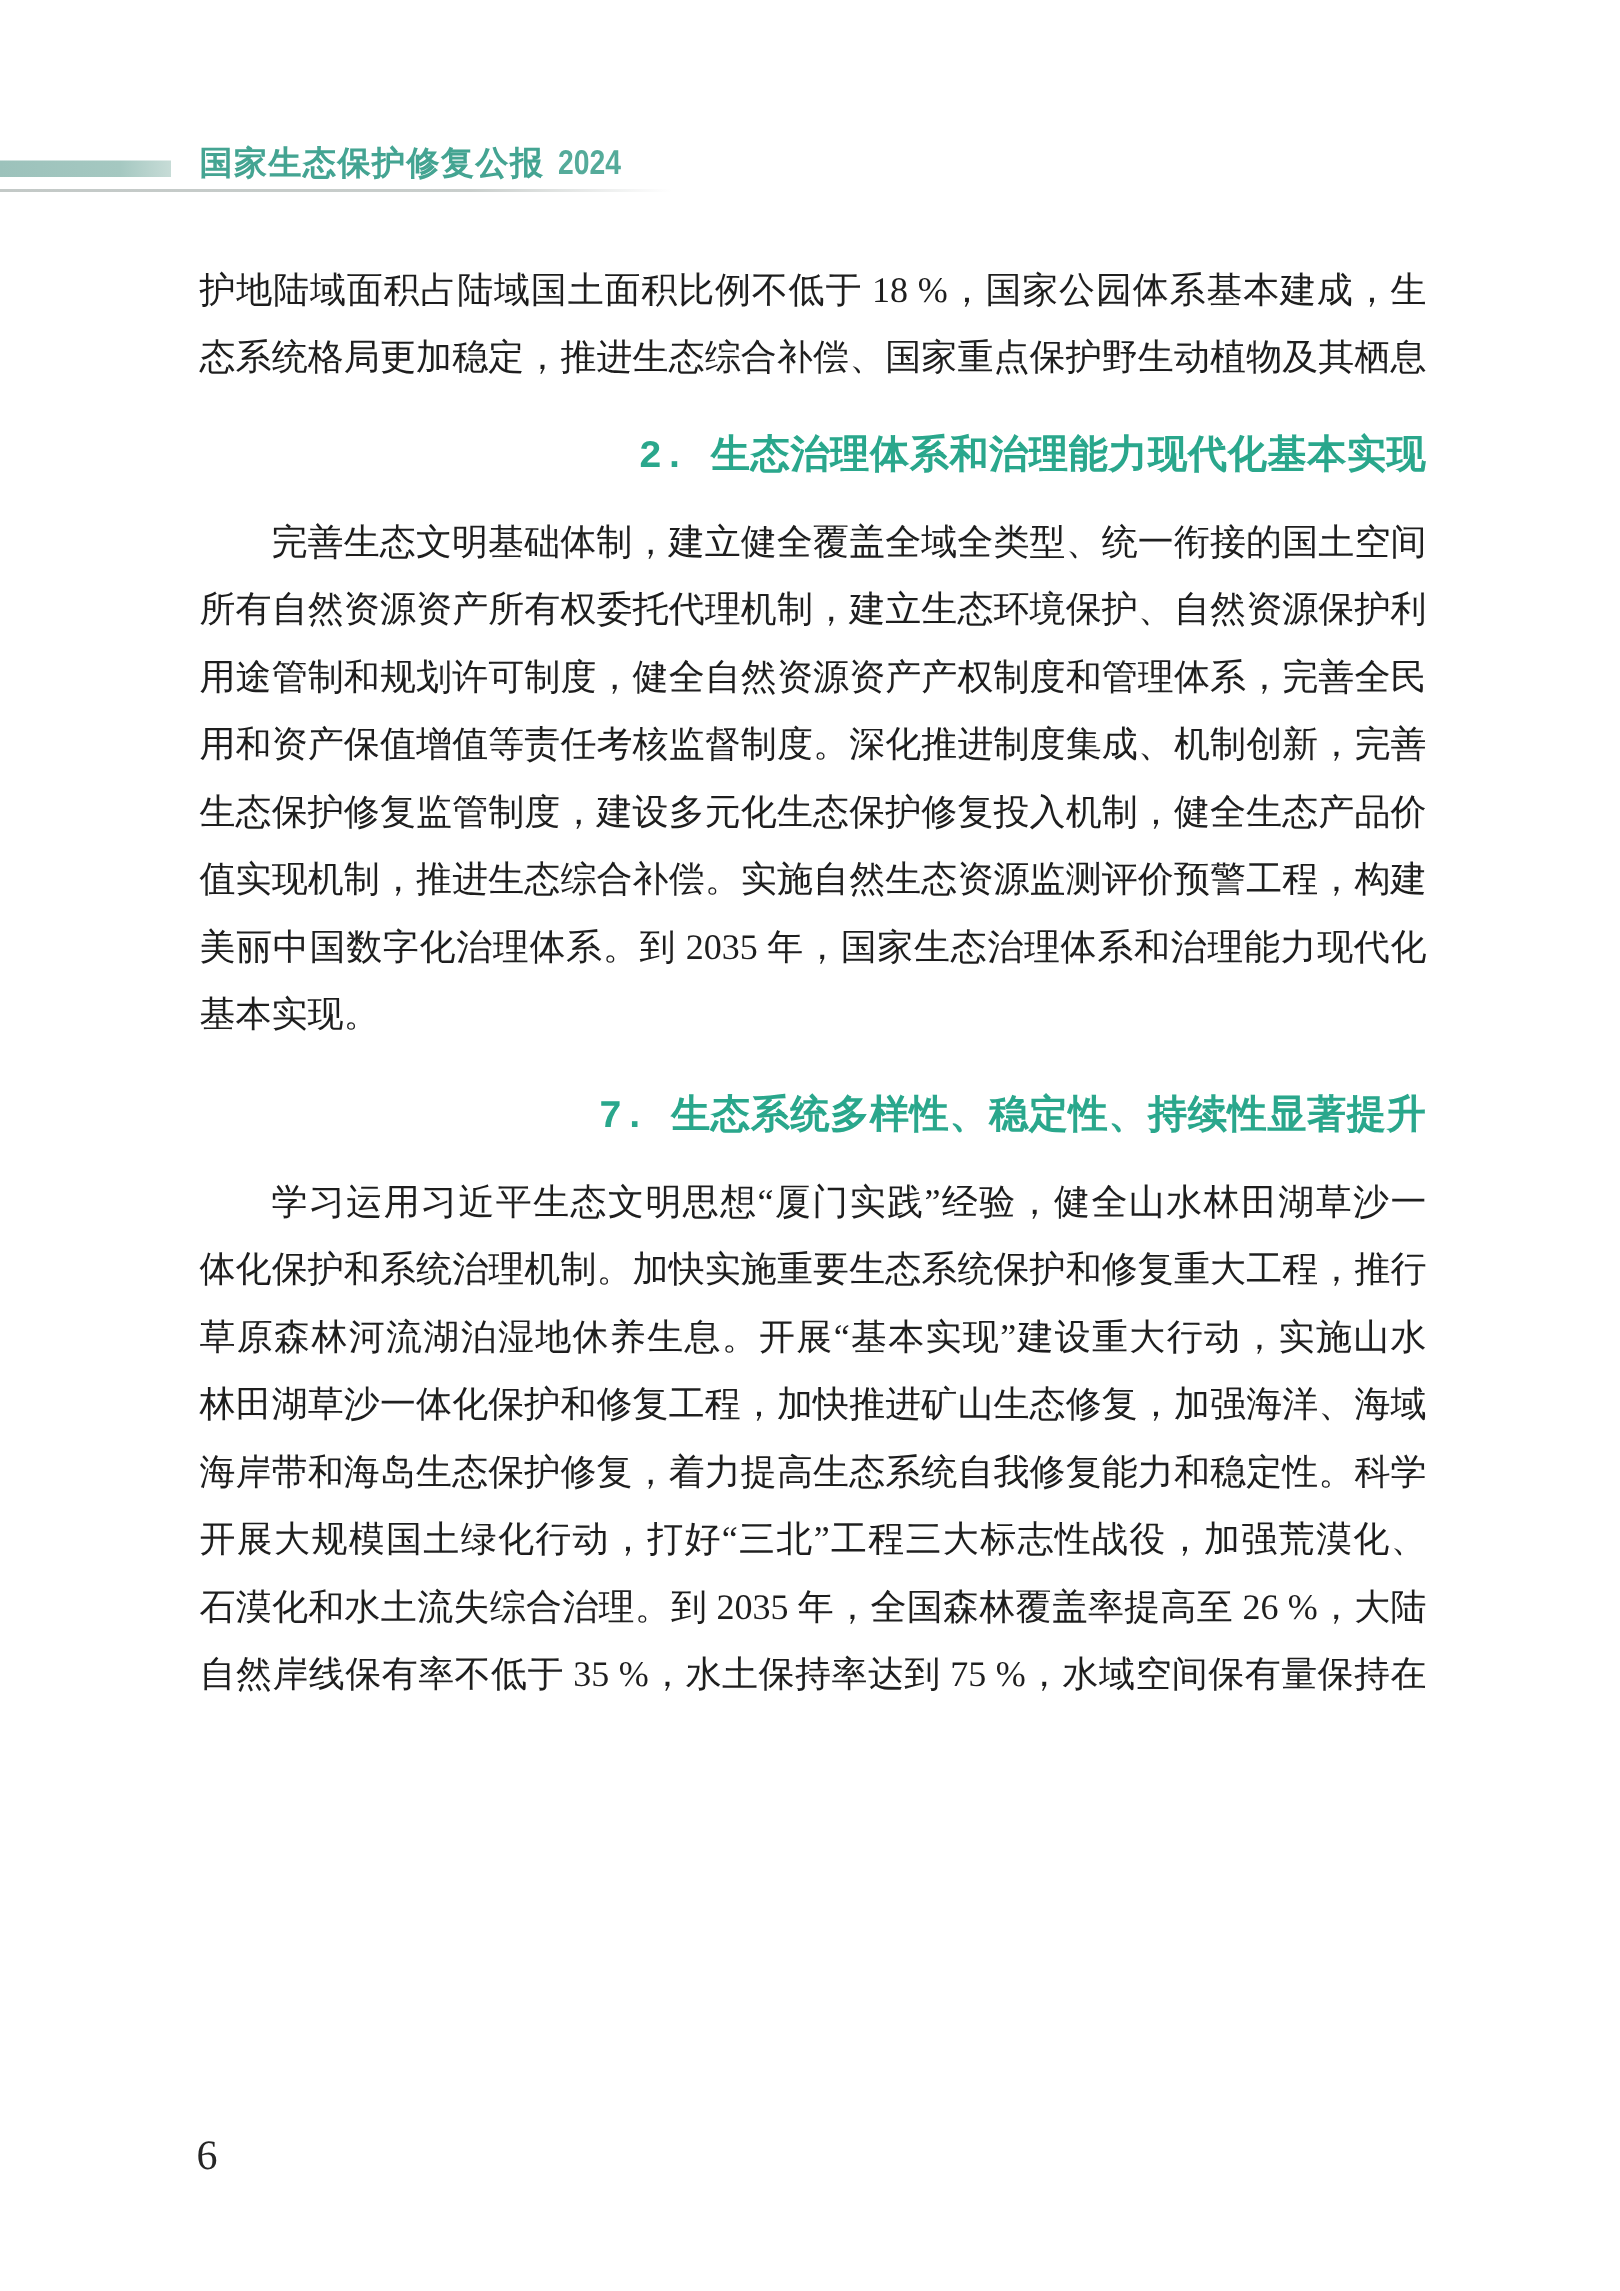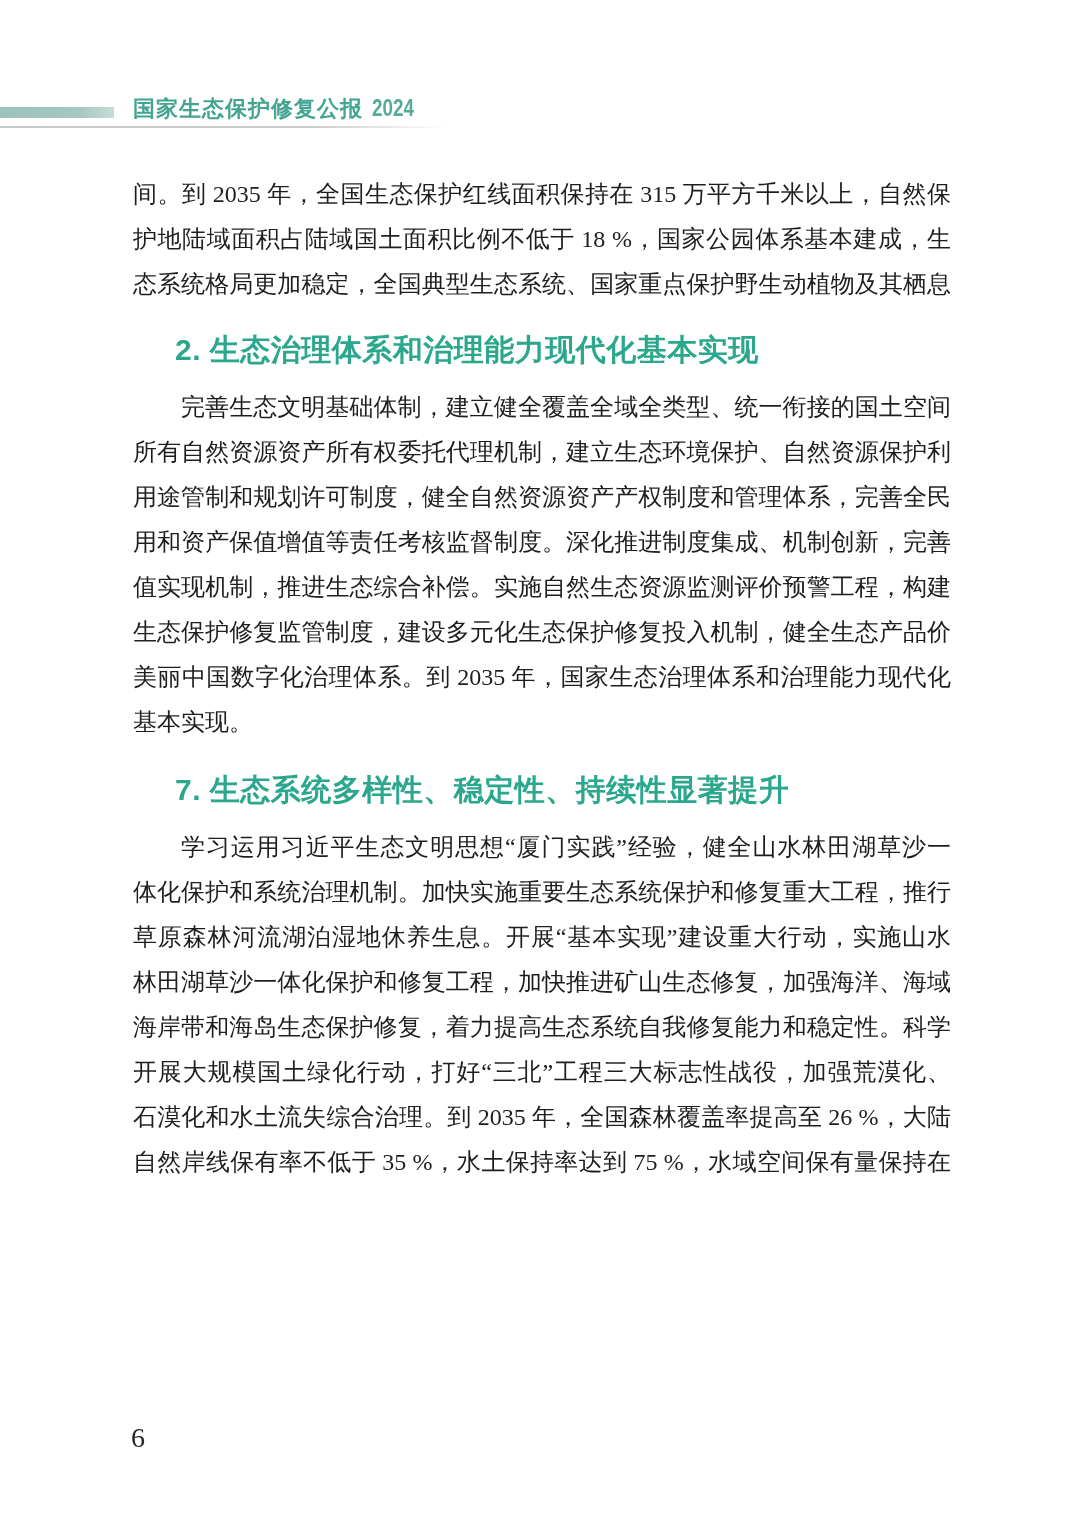--- a/index.html
+++ b/index.html
@@ -68,27 +68,28 @@
     text-align-last: justify;
     text-justify: inter-character;
   }
   .line.last {
     text-align-last: left;
   }
   .line.indent {
     text-indent: 2em;
   }
   .heading {
-    font-family: Liberation Sans, sans-serif;
+    font-family: Liberation Mono, monospace;
     font-weight: bold;
-    font-size: 30px;
+    font-size: 26px;
     line-height: 45px;
     color: #2aa78c;
     padding-left: 42px;
     letter-spacing: 0.5px;
+    text-align: right;
   }
   .heading.h2 { margin-top: 20px; }
   .para2 { margin-top: 13px; }
   .heading.h3 { margin-top: 22px; }
   .para3 { margin-top: 13px; }
   
   .page-number {
     position: absolute;
     left: 131px; top: 1420px;
     font-size: 28px;
@@ -104,34 +105,33 @@
   <div class="header-accent-bar"></div>
   <div class="header-row">
     <span class="header-title">国家生态保护修复公报</span>
     <span class="header-year">2024</span>
   </div>
   <div class="header-divider"></div>
 
   <div class="content">
 
     <div class="para1">
-      <div class="line">间。到 2035 年，全国生态保护红线面积保持在 315 万平方千米以上，自然保</div>
       <div class="line">护地陆域面积占陆域国土面积比例不低于 18 %，国家公园体系基本建成，生</div>
-      <div class="line">态系统格局更加稳定，全国典型生态系统、国家重点保护野生动植物及其栖息</div>
+      <div class="line">态系统格局更加稳定，推进生态综合补偿、国家重点保护野生动植物及其栖息</div>
     </div>
 
     <div class="heading h2">2. 生态治理体系和治理能力现代化基本实现</div>
 
     <div class="para2">
       <div class="line indent">完善生态文明基础体制，建立健全覆盖全域全类型、统一衔接的国土空间</div>
       <div class="line">所有自然资源资产所有权委托代理机制，建立生态环境保护、自然资源保护利</div>
       <div class="line">用途管制和规划许可制度，健全自然资源资产产权制度和管理体系，完善全民</div>
       <div class="line">用和资产保值增值等责任考核监督制度。深化推进制度集成、机制创新，完善</div>
+      <div class="line">生态保护修复监管制度，建设多元化生态保护修复投入机制，健全生态产品价</div>
       <div class="line">值实现机制，推进生态综合补偿。实施自然生态资源监测评价预警工程，构建</div>
-      <div class="line">生态保护修复监管制度，建设多元化生态保护修复投入机制，健全生态产品价</div>
       <div class="line">美丽中国数字化治理体系。到 2035 年，国家生态治理体系和治理能力现代化</div>
       <div class="line last">基本实现。</div>
     </div>
 
     <div class="heading h3">7. 生态系统多样性、稳定性、持续性显著提升</div>
 
     <div class="para3">
       <div class="line indent">学习运用习近平生态文明思想“厦门实践”经验，健全山水林田湖草沙一</div>
       <div class="line">体化保护和系统治理机制。加快实施重要生态系统保护和修复重大工程，推行</div>
       <div class="line">草原森林河流湖泊湿地休养生息。开展“基本实现”建设重大行动，实施山水</div>

